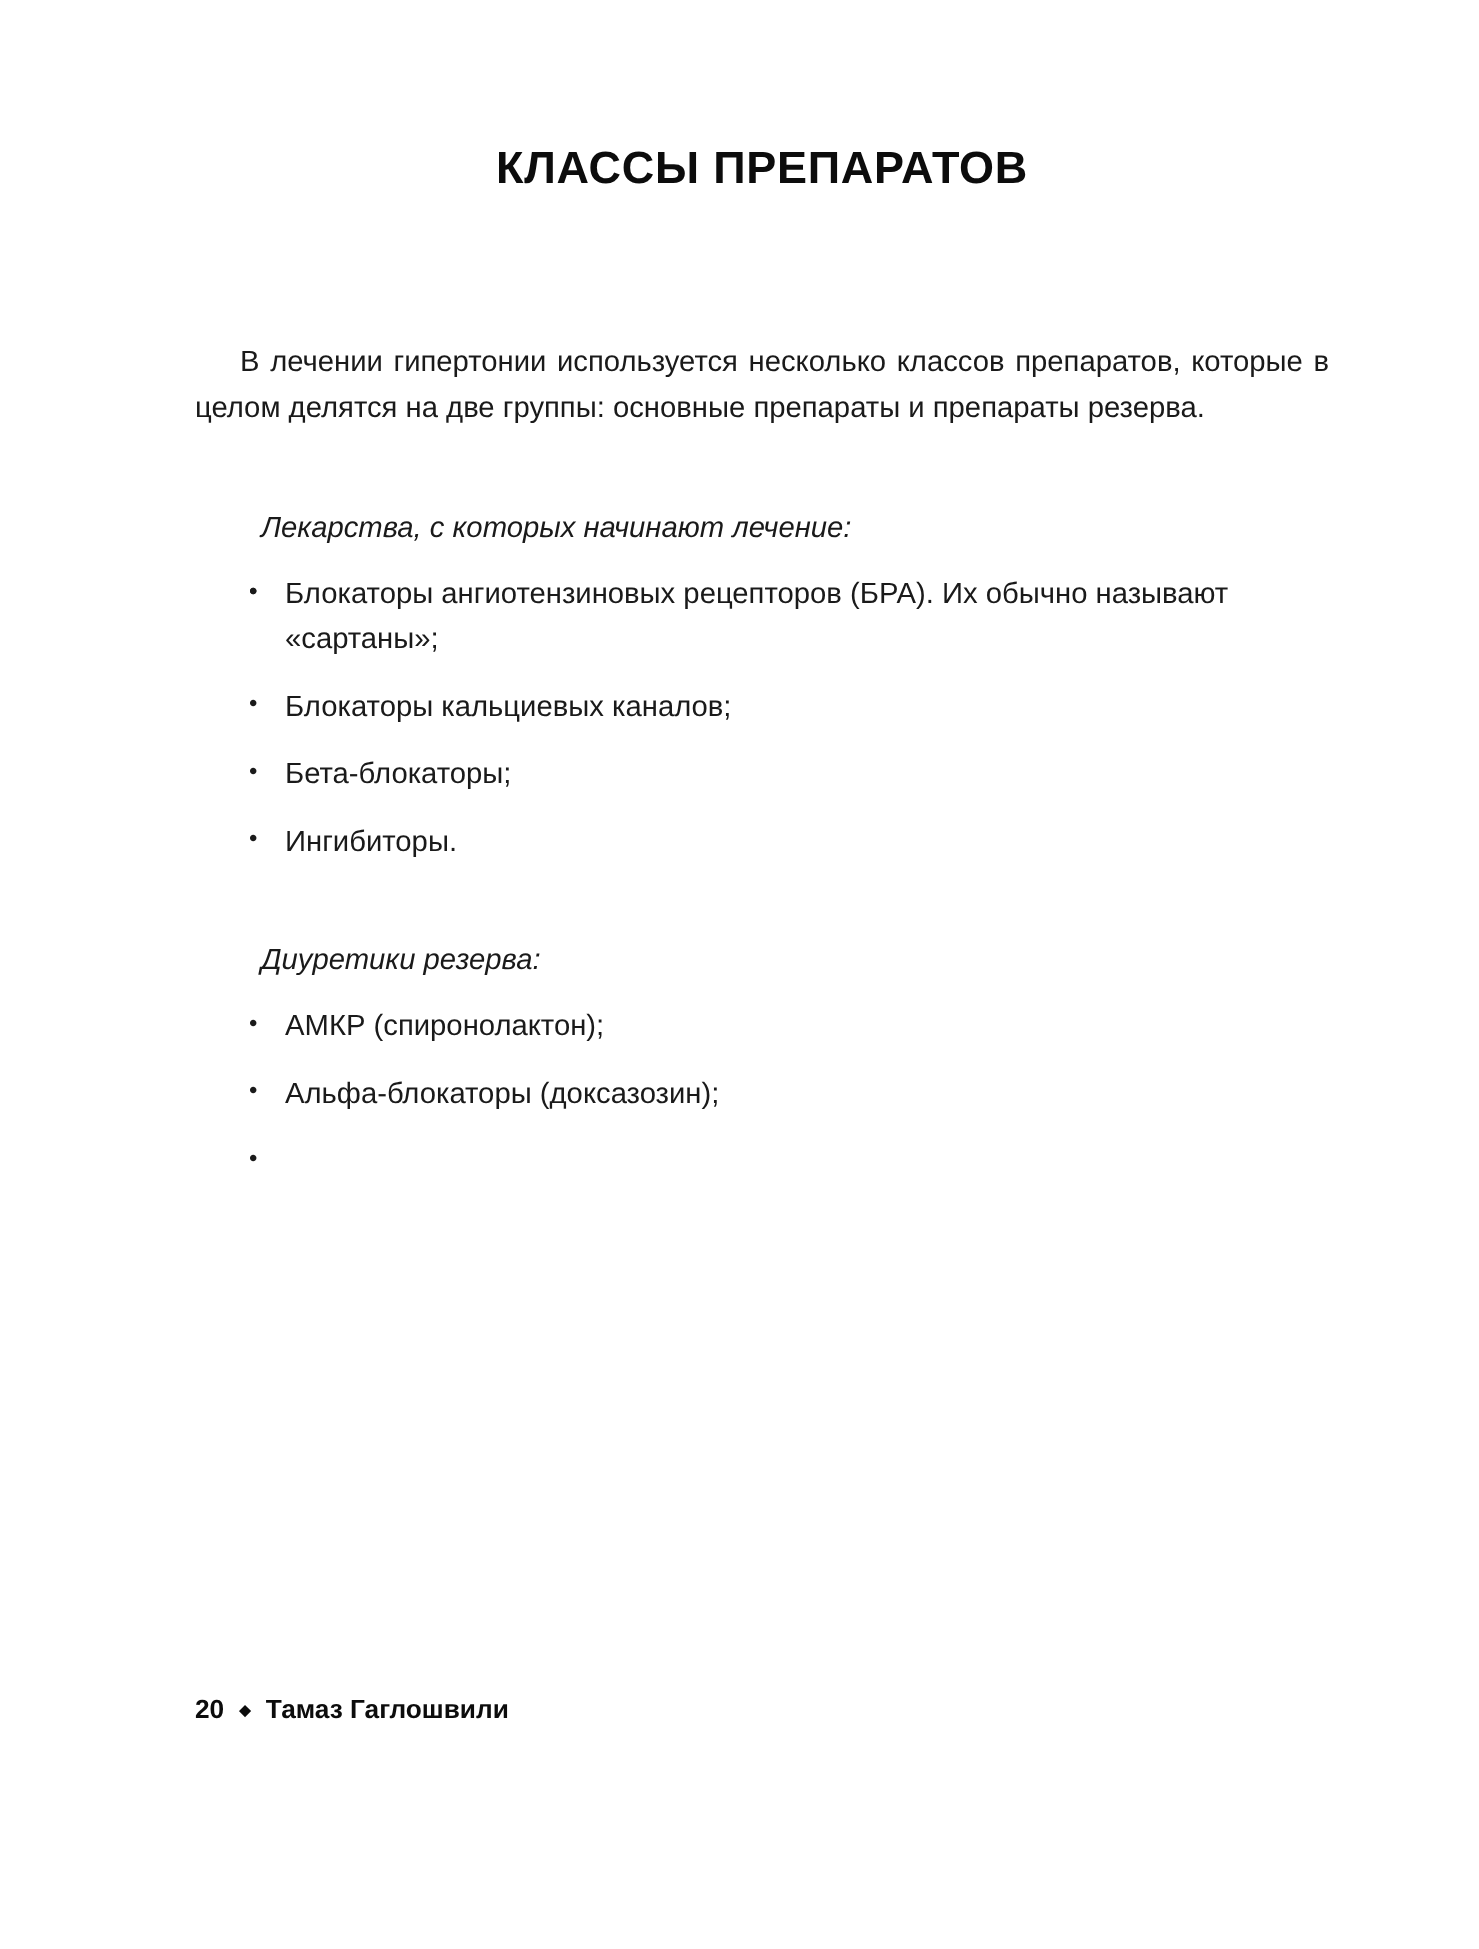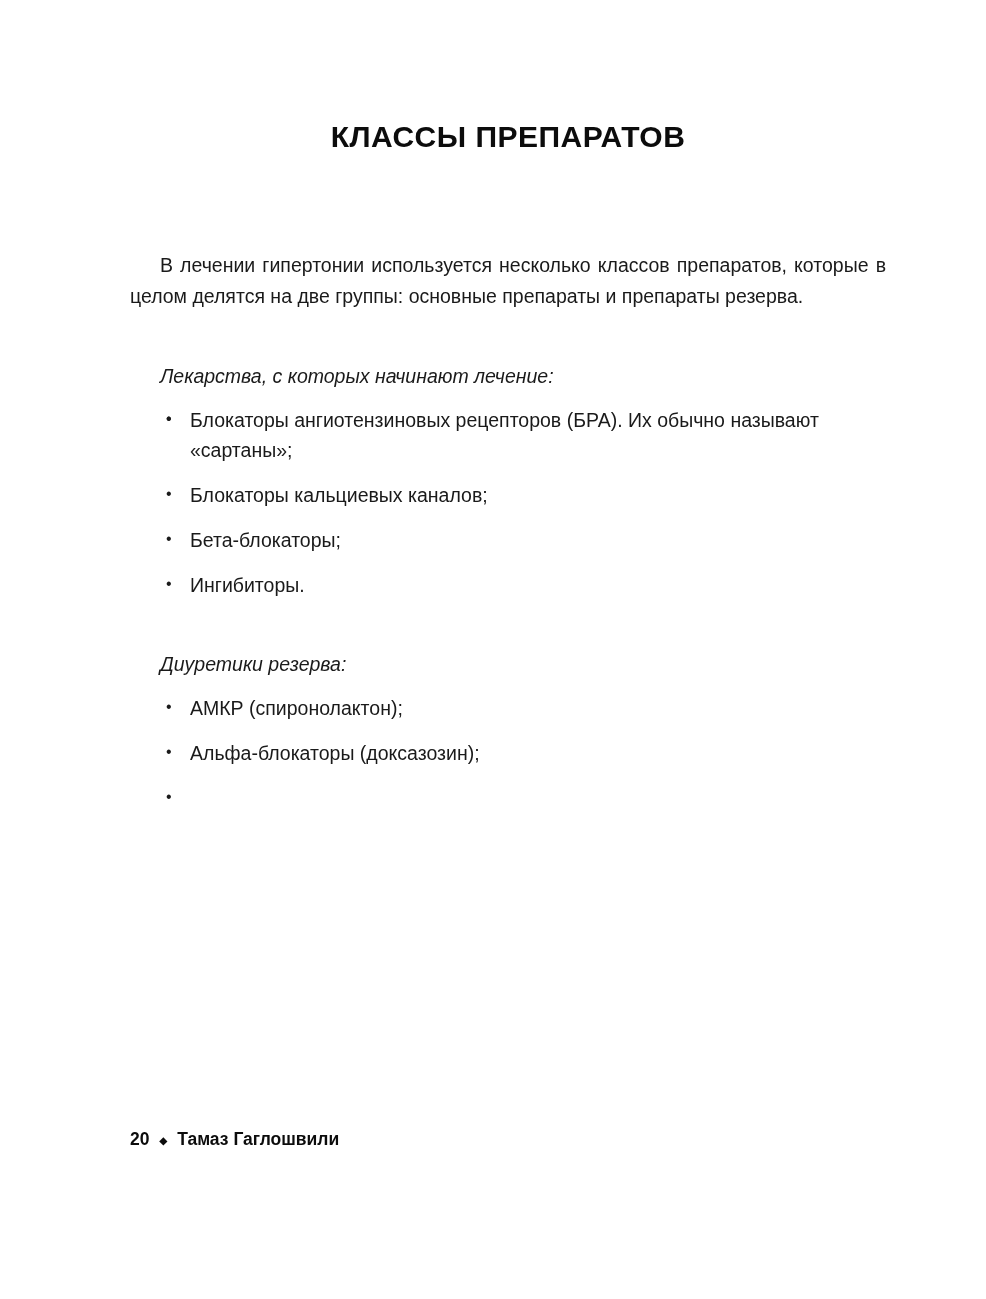--- a/index.html
+++ b/index.html
@@ -11,21 +11,21 @@
     color: #141414;
   }
   .page {
     position: relative;
     width: 986px;
     height: 1299px;
     background: #ffffff;
     overflow: hidden;
   }
   .content {
-    padding: 120px 100px 0 130px; 
+    padding: 96px 100px 0 130px; 
   }
   .doc-title {
     text-align: center;
     font-size: 30px;
     font-weight: bold;
     letter-spacing: 0.5px;
     color: #0c0c0c;
   }
   .intro {
     margin-top: 96px;
@@ -33,21 +33,21 @@
     line-height: 31px;
     text-align: justify;
     text-indent: 30px;
     color: #1a1a1a;
   }
   .section-heading {
     font-style: italic;
     font-size: 19.5px;
     line-height: 28px;
     margin-top: 50px;
-    margin-left: 30px;
+    margin-left: 44px;
     color: #1a1a1a;
   }
   ul.bullet-list {
     list-style: none;
     margin-top: 10px;
     margin-left: 30px;
   }
   li.bullet-item {
     position: relative;
     padding-left: 30px;

